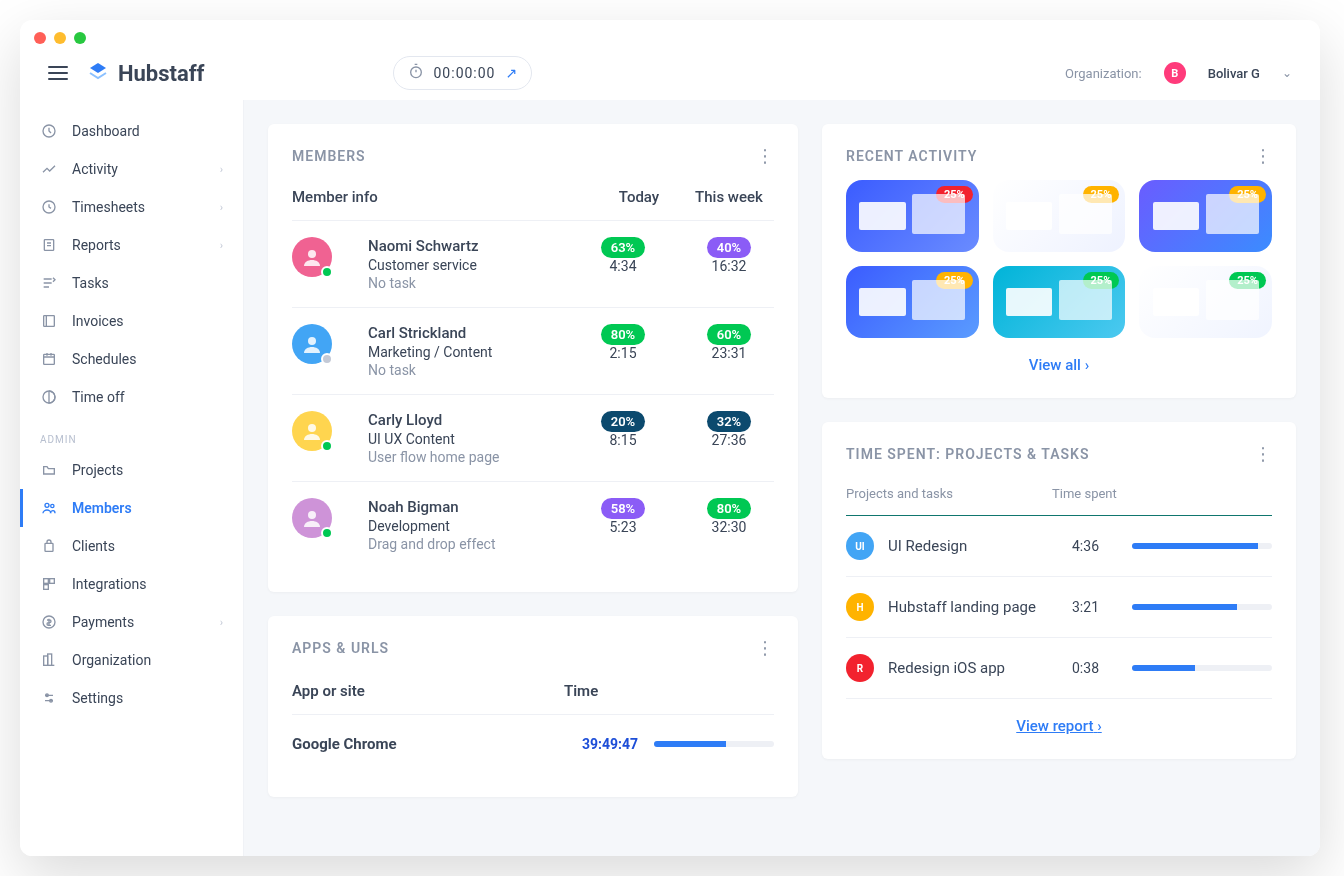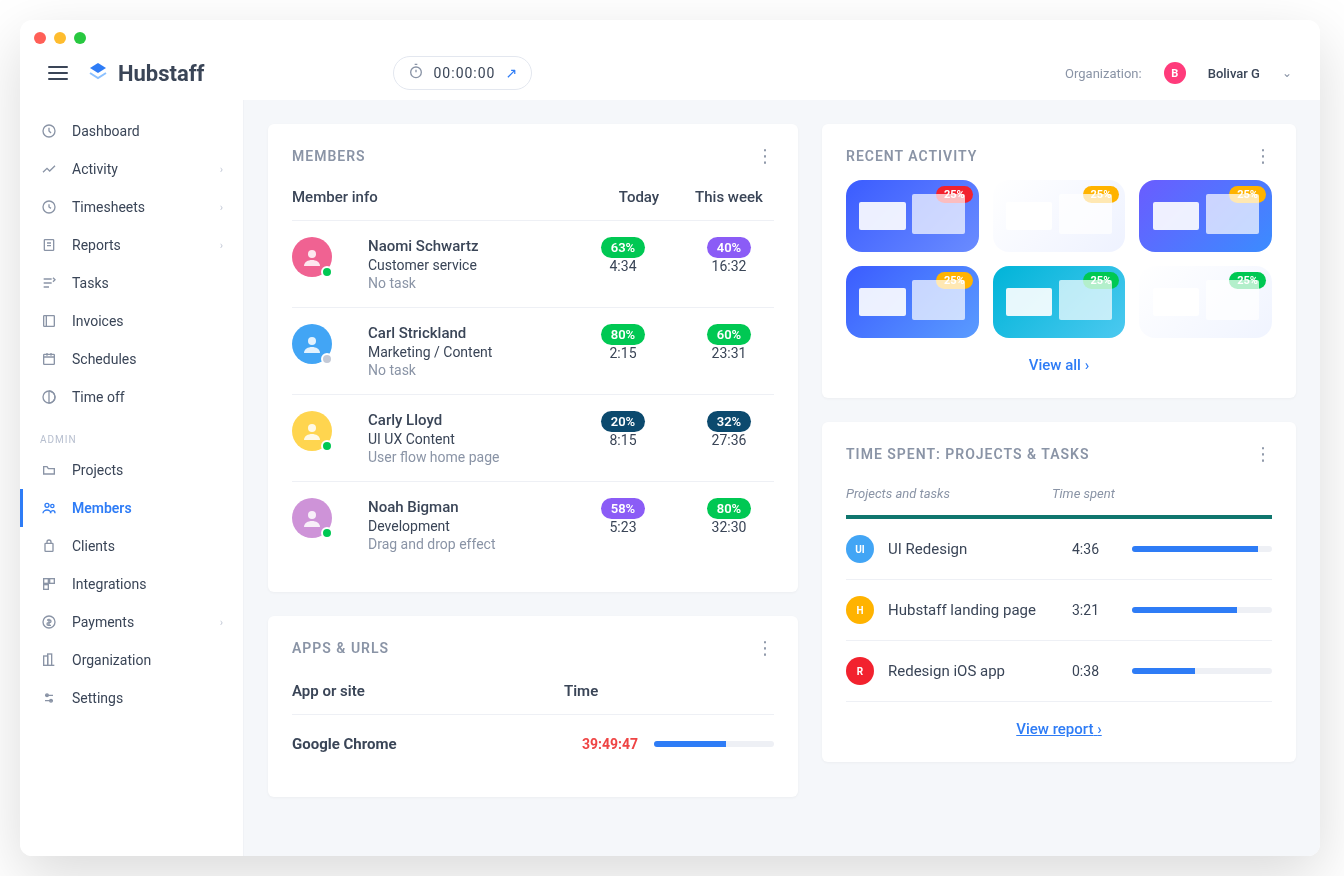--- a/index.html
+++ b/index.html
@@ -59,31 +59,31 @@
 .m-col { width: 90px; text-align: center; }
 .pill { display: inline-block; padding: 3px 10px; border-radius: 999px; font-size: 13px; font-weight: 600; color: #fff; }
 .pill.green { background: #00c853; }
 .pill.amber { background: #8b5cf6; }
 .pill.red { background: #0c4a6e; }
 .m-time { color: #3a4557; font-size: 14px; }
 
 .apps-head { display: flex; padding: 10px 0 14px; color: #3a4557; font-size: 15px; font-weight: 600; border-bottom: 1px solid #eef0f5; }
 .app-row { display: flex; align-items: center; padding: 20px 0; font-weight: bold; }
 .app-name { flex: 1; color: #3a4557; font-size: 15px; }
-.app-time { width: 90px; color: #ef4444; font-size: 14px; text-align: right; }
+.app-time { width: 90px; color: #1d4ed8; font-size: 14px; text-align: right; }
 .app-bar { width: 120px; margin-left: 16px; height: 6px; background: #eef0f5; border-radius: 3px; overflow: hidden; }
 .app-bar-fill { height: 100%; background: #2e7cf6; }
 
 .thumbs { display: grid; grid-template-columns: repeat(3, 1fr); gap: 14px; margin-top: 6px; }
 .thumb { height: 72px; border-radius: 16px; position: relative; background: linear-gradient(135deg,#5a7cff,#3b5cff); overflow: hidden; }
 .thumb .badge { position: absolute; top: 6px; right: 6px; font-size: 11px; font-weight: 700; color: #fff; padding: 2px 8px; border-radius: 999px; }
 .thumb .mock { position: absolute; background: #fff; border-radius: 2px; }
 .view-all { text-align: center; margin-top: 18px; color: #2e7cf6; font-weight: 500; font-size: 15px; cursor: pointer; }
 
-.ts-head { display: flex; padding: 8px 0 14px; color: #8a94a6; font-size: 13px; border-bottom: 4px solid #0f766e; font-style: italic; }
+.ts-head { display: flex; padding: 8px 0 14px; color: #8a94a6; font-size: 13px; border-bottom: 1px solid #0f766e; }
 .ts-head .h1 { flex: 1; } .ts-head .h2 { width: 80px; text-align: left; } .ts-head .h3 { width: 140px; }
 .ts-row { display: flex; align-items: center; padding: 16px 0; border-bottom: 1px solid #eef0f5; }
 .ts-ico { width: 28px; height: 28px; border-radius: 50%; color: #fff; font-size: 10px; font-weight: 700; display: flex; align-items: center; justify-content: center; margin-right: 14px; flex-shrink: 0; }
 .ts-name { flex: 1; color: #3a4557; font-size: 15px; }
 .ts-time { width: 60px; color: #3a4557; font-size: 14px; }
 .ts-bar { width: 140px; height: 6px; background: #eef0f5; border-radius: 3px; overflow: hidden; }
 .ts-bar-fill { height: 100%; background: #2e7cf6; }
 .view-report { text-align: center; margin-top: 18px; color: #2e7cf6; font-weight: 500; font-size: 15px; cursor: pointer; text-decoration: underline; }
 
 .ico svg { width: 16px; height: 16px; stroke: currentColor; fill: none; stroke-width: 2; }

